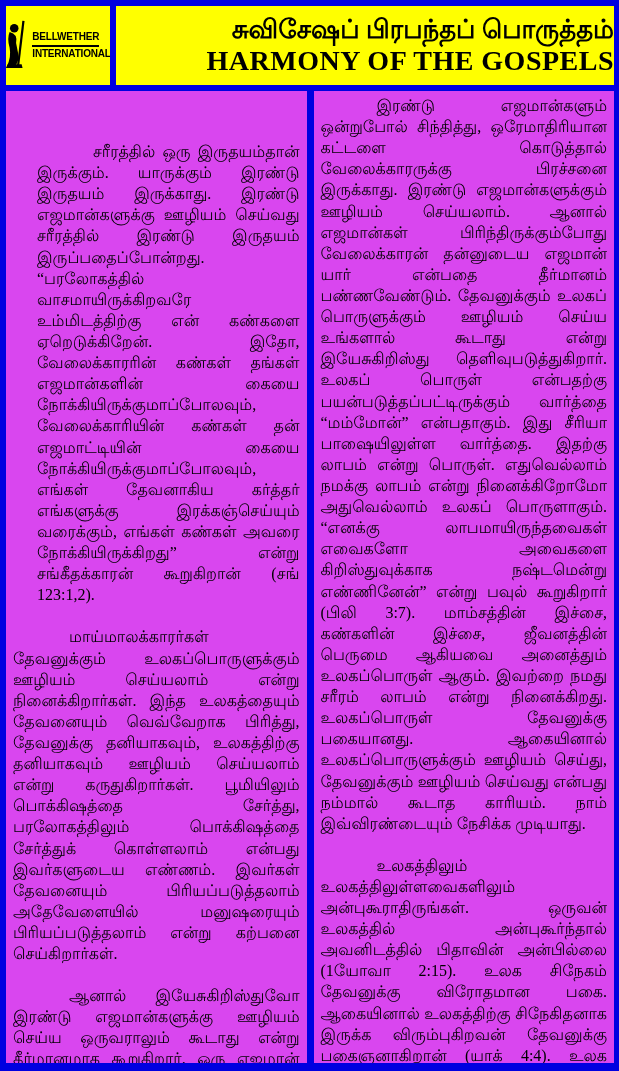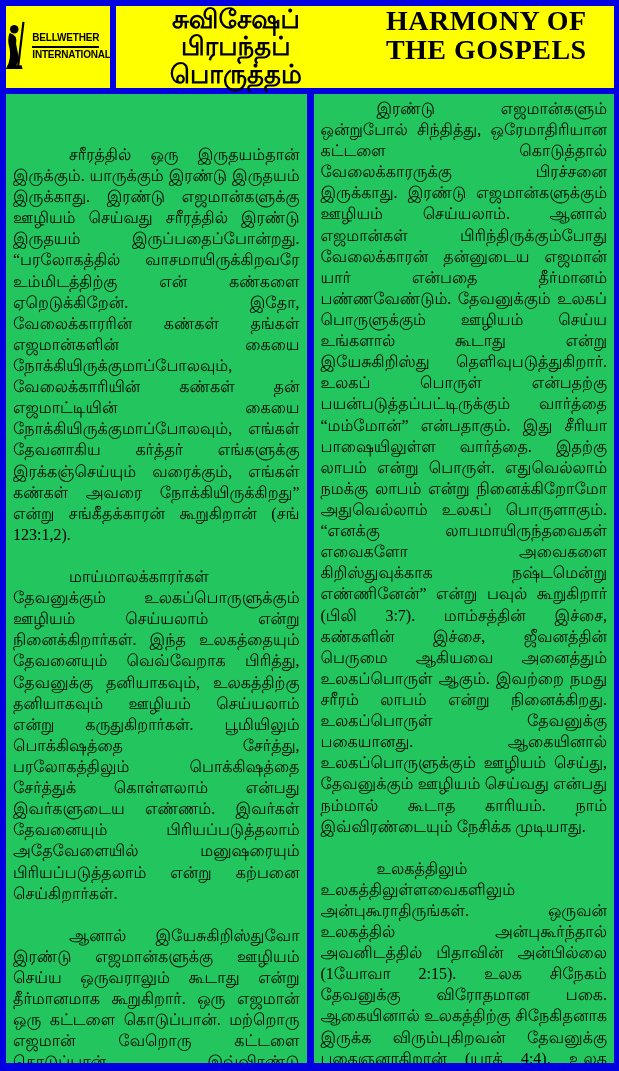--- a/index.html
+++ b/index.html
@@ -22,38 +22,38 @@
   .logo-figure { flex: 0 0 auto; }
   .logo-text {
     font-family: "Liberation Sans", sans-serif;
     font-weight: bold; font-size: 10px; line-height: 1.4;
     letter-spacing: -0.2px; white-space: nowrap;
   }
   .logo-line1 { display: inline-block; border-bottom: 2px solid #000; padding-bottom: 1px; }
   .title-box {
     flex: 1 1 auto;
     background: #FFFF00;
-    display: flex; flex-direction: row;
-    align-items: flex-start; justify-content: center;
+    display: flex; flex-direction: column;
+    align-items: flex-end; justify-content: center;
     gap: 3px; text-align: center;
   }
   .title-tamil  { font-size: 26px; font-weight: bold; line-height: 1.05; }
   .title-english{ font-size: 28px; font-weight: bold; letter-spacing: 0.5px; line-height: 1.05; }
   .body-row { flex: 1 1 auto; display: flex; gap: 7px; min-height: 0; }
   .column {
     flex: 1 1 0;
-    background: #22c55e;
+    background: #d946ef;
     box-sizing: border-box;
     padding: 4px 7px;
     font-size: 16px; line-height: 1.32;
     text-align: justify;
     overflow: hidden;
   }
   .column p { margin: 0 0 21px 0; text-indent: 56px; }
-  .column p.first-left { margin-top: 46px; }
+  .column p.first-left { margin-top: 46px; margin-left: 24px; }
 </style>
 </head>
 <body>
 
 <div class="page">
 
   <div class="header-row">
 
     <div class="logo-box">
       <span class="logo-figure">

